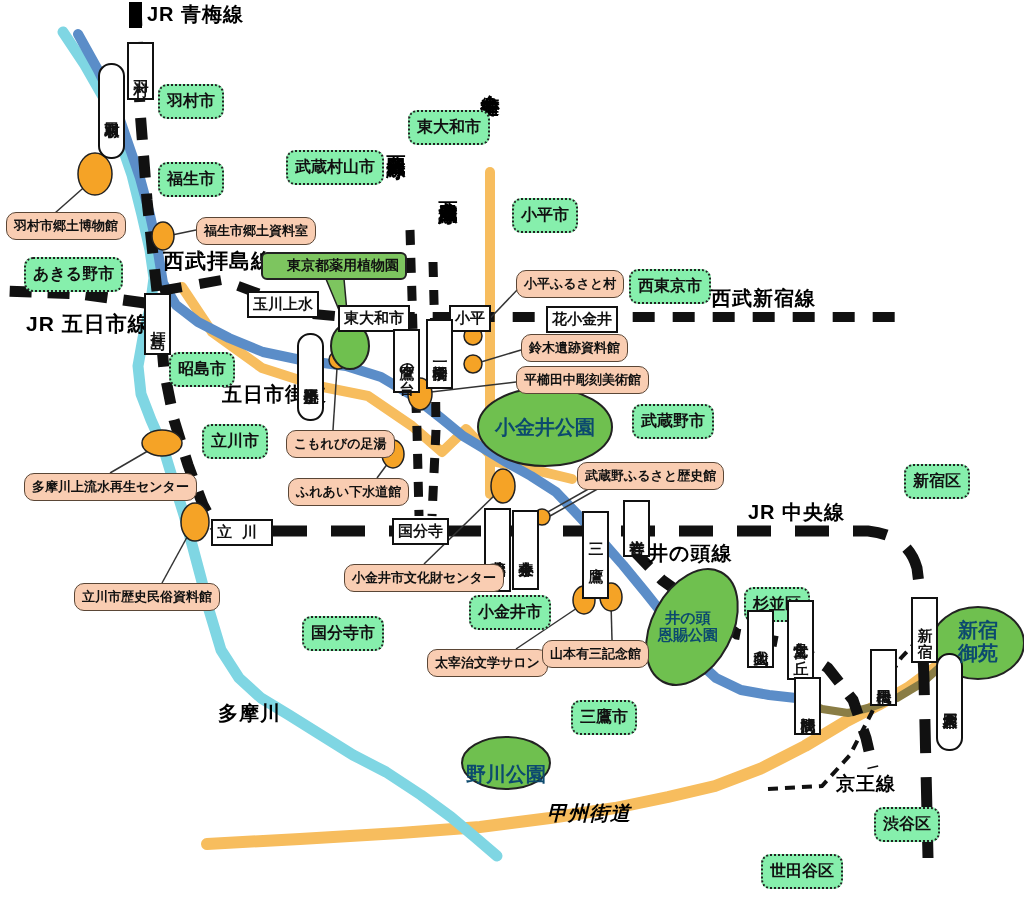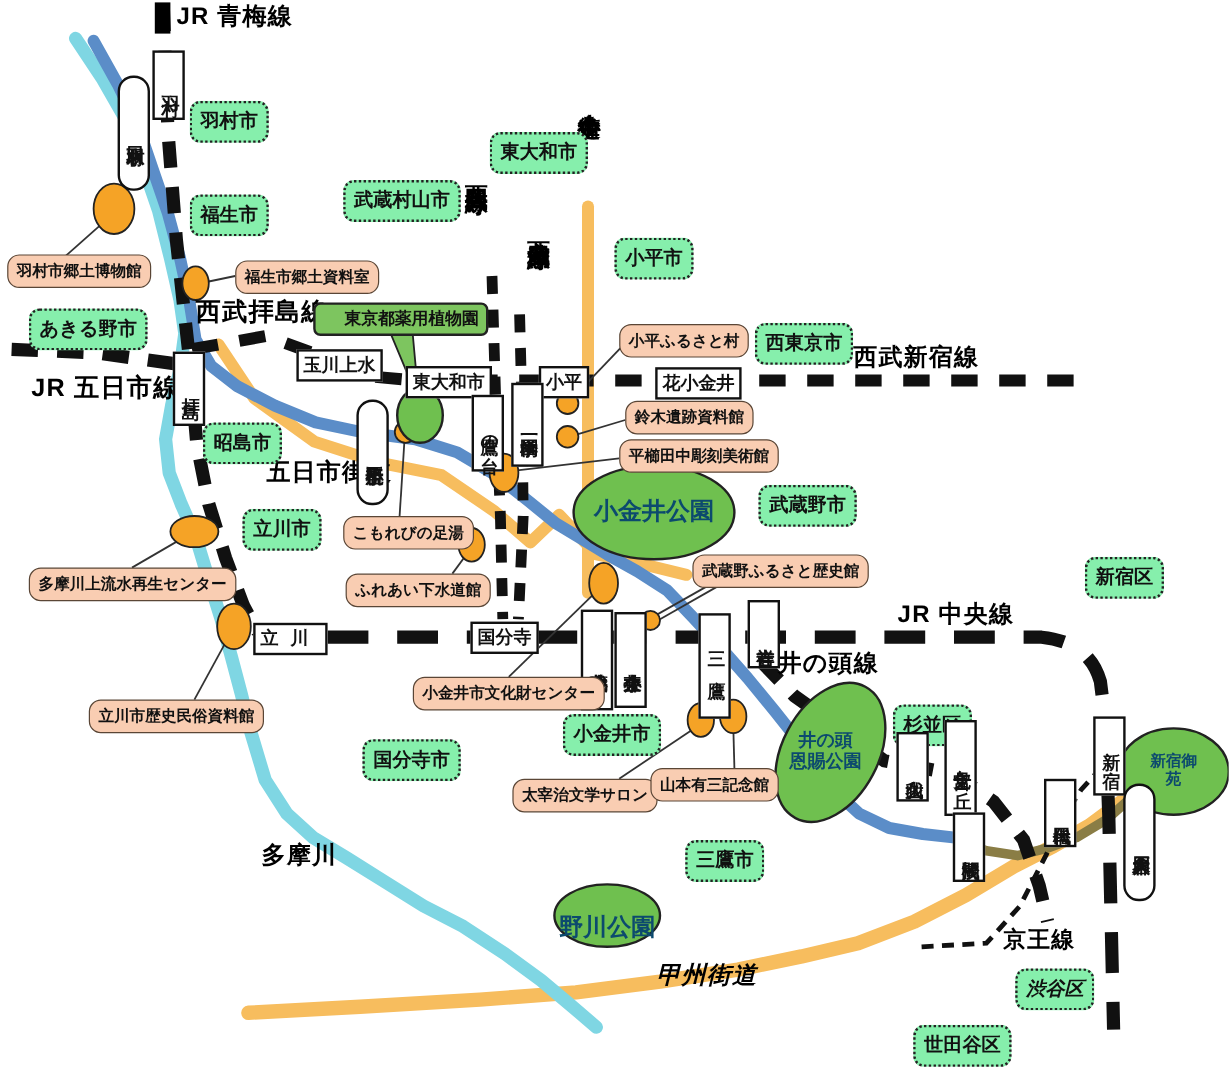--- a/index.html
+++ b/index.html
@@ -116,21 +116,21 @@
       <div class="city" style="left: 24px; top: 257px;">あきる野市</div>
       <div class="city" style="left: 629px; top: 269px;">西東京市</div>
       <div class="city" style="left: 169px; top: 352px;">昭島市</div>
       <div class="city" style="left: 202px; top: 424px;">立川市</div>
       <div class="city" style="left: 632px; top: 404px;">武蔵野市</div>
       <div class="city" style="left: 904px; top: 464px;">新宿区</div>
       <div class="city" style="left: 744px; top: 559px; margin-top: 28px;">杉並区</div>
       <div class="city" style="left: 302px; top: 616px;">国分寺市</div>
       <div class="city" style="left: 469px; top: 595px;">小金井市</div>
       <div class="city" style="left: 571px; top: 700px;">三鷹市</div>
-      <div class="city" style="left: 846px; top: 807px; font-style: italic;">渋谷区</div>
+      <div class="city" style="left: 874px; top: 807px;">渋谷区</div>
       <div class="city" style="left: 761px; top: 854px;">世田谷区</div>
       <div class="stn v" style="left: 127px; top: 42px; height: 58px; letter-spacing: 4px;">羽村</div>
       <div class="stn v" style="left: 144px; top: 293px; height: 62px; letter-spacing: 5px;">拝島</div>
       <div class="stn" style="left: 247px; top: 291px;">玉川上水</div>
       <div class="stn" style="left: 338px; top: 305px;">東大和市</div>
       <div class="stn" style="left: 449px; top: 305px;">小平</div>
       <div class="stn" style="left: 546px; top: 306px;">花小金井</div>
       <div class="stn v" style="left: 393px; top: 329px; height: 64px;">鷹の台</div>
       <div class="stn v" style="left: 426px; top: 319px; height: 70px;">一橋学園</div>
       <div class="stn" style="left: 211px; top: 519px; letter-spacing: 10px;">立川</div>
@@ -157,16 +157,16 @@
       <div class="mus" style="left: 288px; top: 478px;">ふれあい下水道館</div>
       <div class="mus" style="left: 24px; top: 473px;">多摩川上流水再生センター</div>
       <div class="mus" style="left: 74px; top: 583px;">立川市歴史民俗資料館</div>
       <div class="mus" style="left: 344px; top: 564px;">小金井市文化財センター</div>
       <div class="mus" style="left: 427px; top: 649px;">太宰治文学サロン</div>
       <div class="mus" style="left: 542px; top: 640px;">山本有三記念館</div>
       <div class="park-lbl" style="left: 545px; top: 427px; font-size: 20px;">小金井公園</div>
       <div class="park-lbl" style="left: 688px; top: 626px; font-size: 15px;">井の頭
 恩賜公園</div>
       <div class="park-lbl" style="left: 506px; top: 763px; font-size: 20px; margin-top: 11px;">野川公園</div>
-      <div class="park-lbl" style="left: 978px; top: 642px; font-size: 13px;">新宿御苑</div>
+      <div class="park-lbl" style="left: 978px; top: 642px; font-size: 20px;">新宿御苑</div>
       <div class="green-lbl" style="left: 261px; top: 252px; padding-left: 24px;">東京都薬用植物園</div>
     </div>
 </div>
 
 </body></html>

